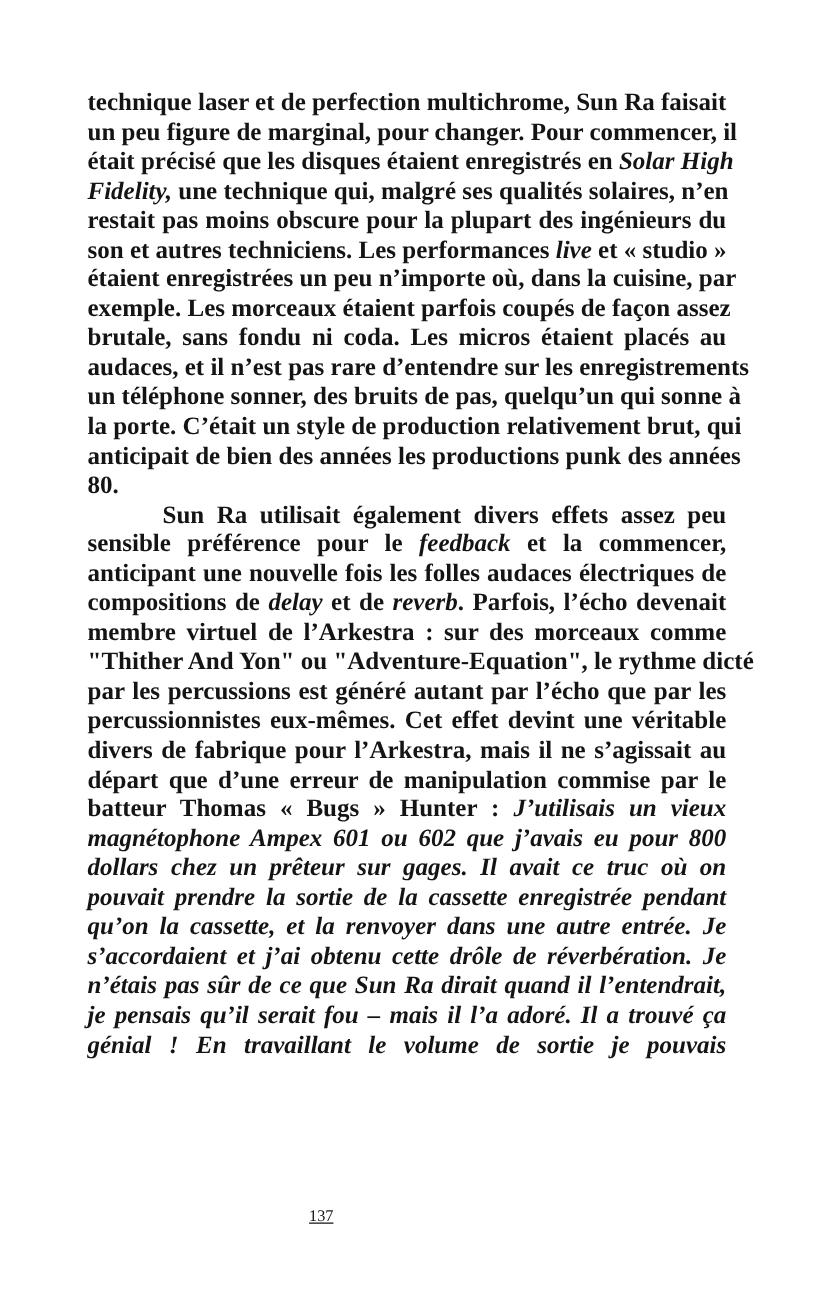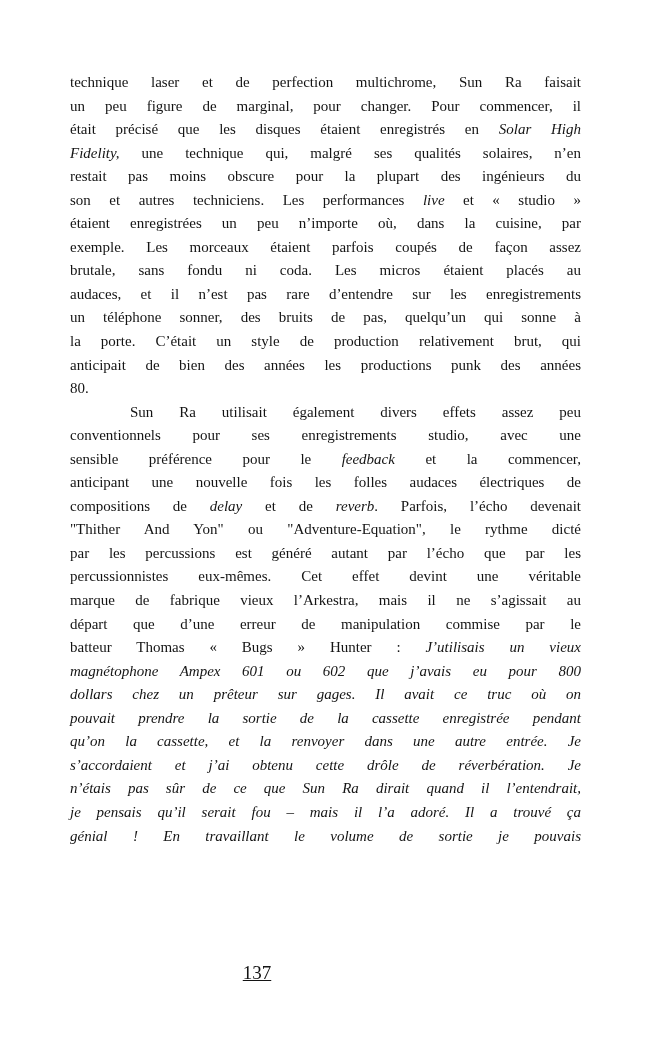--- a/index.html
+++ b/index.html
@@ -25,42 +25,43 @@
   #text-block {
     position: absolute;
     left: 70px;
     top: 71px;
     width: 511px;
   }
   .line {
     display: block;
     height: 23.55px;
     line-height: 23.55px;
-    font-size: 15px;
+    font-size: 20px;
     white-space: nowrap;
     text-align: justify;
     text-align-last: justify;
     overflow: visible;
+    font-weight: bold;
   }
   .line.last {
     text-align-last: left;
   }
   .line.indent {
     padding-left: 60px;
   }
   .seg-italic {
     font-style: italic;
   }
   #page-number {
     position: absolute;
     left: 0;
     width: 514px;
     top: 961px;
     text-align: center;
-    font-size: 19px;
+    font-size: 13px;
     line-height: 24px;
     text-decoration: underline;
   }
 </style>
 </head>
 <body>
 
 <div id="page">
   <div id="text-block">
       <div>
@@ -74,28 +75,28 @@
         <span class="line"><span>exemple. Les morceaux étaient parfois coupés de façon assez</span></span>
         <span class="line"><span>brutale, sans fondu ni coda. Les micros étaient placés au</span></span>
         <span class="line"><span>audaces, et il n’est pas rare d’entendre sur les enregistrements</span></span>
         <span class="line"><span>un téléphone sonner, des bruits de pas, quelqu’un qui sonne à</span></span>
         <span class="line"><span>la porte. C’était un style de production relativement brut, qui</span></span>
         <span class="line"><span>anticipait de bien des années les productions punk des années</span></span>
         <span class="line last"><span>80.</span></span>
       </div>
       <div>
         <span class="line indent"><span>Sun Ra utilisait également divers effets assez peu</span></span>
-        <span class="line"><span>conventionnels pour ses enregistrements studio, avec une</span></span>
         <span class="line"><span>sensible préférence pour le </span><span class="seg-italic">feedback</span><span> et la commencer,</span></span>
         <span class="line"><span>anticipant une nouvelle fois les folles audaces électriques de</span></span>
         <span class="line"><span>compositions de </span><span class="seg-italic">delay</span><span> et de </span><span class="seg-italic">reverb</span><span>. Parfois, l’écho devenait</span></span>
+        <span class="line"><span>membre virtuel de l’Arkestra : sur des morceaux comme</span></span>
         <span class="line"><span>"Thither And Yon" ou "Adventure-Equation", le rythme dicté</span></span>
         <span class="line"><span>par les percussions est généré autant par l’écho que par les</span></span>
         <span class="line"><span>percussionnistes eux-mêmes. Cet effet devint une véritable</span></span>
-        <span class="line"><span>marque de fabrique vieux l’Arkestra, mais il ne s’agissait au</span></span>
+        <span class="line"><span>divers de fabrique pour l’Arkestra, mais il ne s’agissait au</span></span>
         <span class="line"><span>départ que d’une erreur de manipulation commise par le</span></span>
         <span class="line"><span>batteur Thomas « Bugs » Hunter : </span><span class="seg-italic">J’utilisais un vieux</span></span>
         <span class="line"><span class="seg-italic">magnétophone Ampex 601 ou 602 que j’avais eu pour 800</span></span>
         <span class="line"><span class="seg-italic">dollars chez un prêteur sur gages. Il avait ce truc où on</span></span>
         <span class="line"><span class="seg-italic">pouvait prendre la sortie de la cassette enregistrée pendant</span></span>
         <span class="line"><span class="seg-italic">qu’on la cassette, et la renvoyer dans une autre entrée. Je</span></span>
         <span class="line"><span class="seg-italic">s’accordaient et j’ai obtenu cette drôle de réverbération. Je</span></span>
         <span class="line"><span class="seg-italic">n’étais pas sûr de ce que Sun Ra dirait quand il l’entendrait,</span></span>
         <span class="line"><span class="seg-italic">je pensais qu’il serait fou – mais il l’a adoré. Il a trouvé ça</span></span>
         <span class="line"><span class="seg-italic">génial ! En travaillant le volume de sortie je pouvais</span></span>

